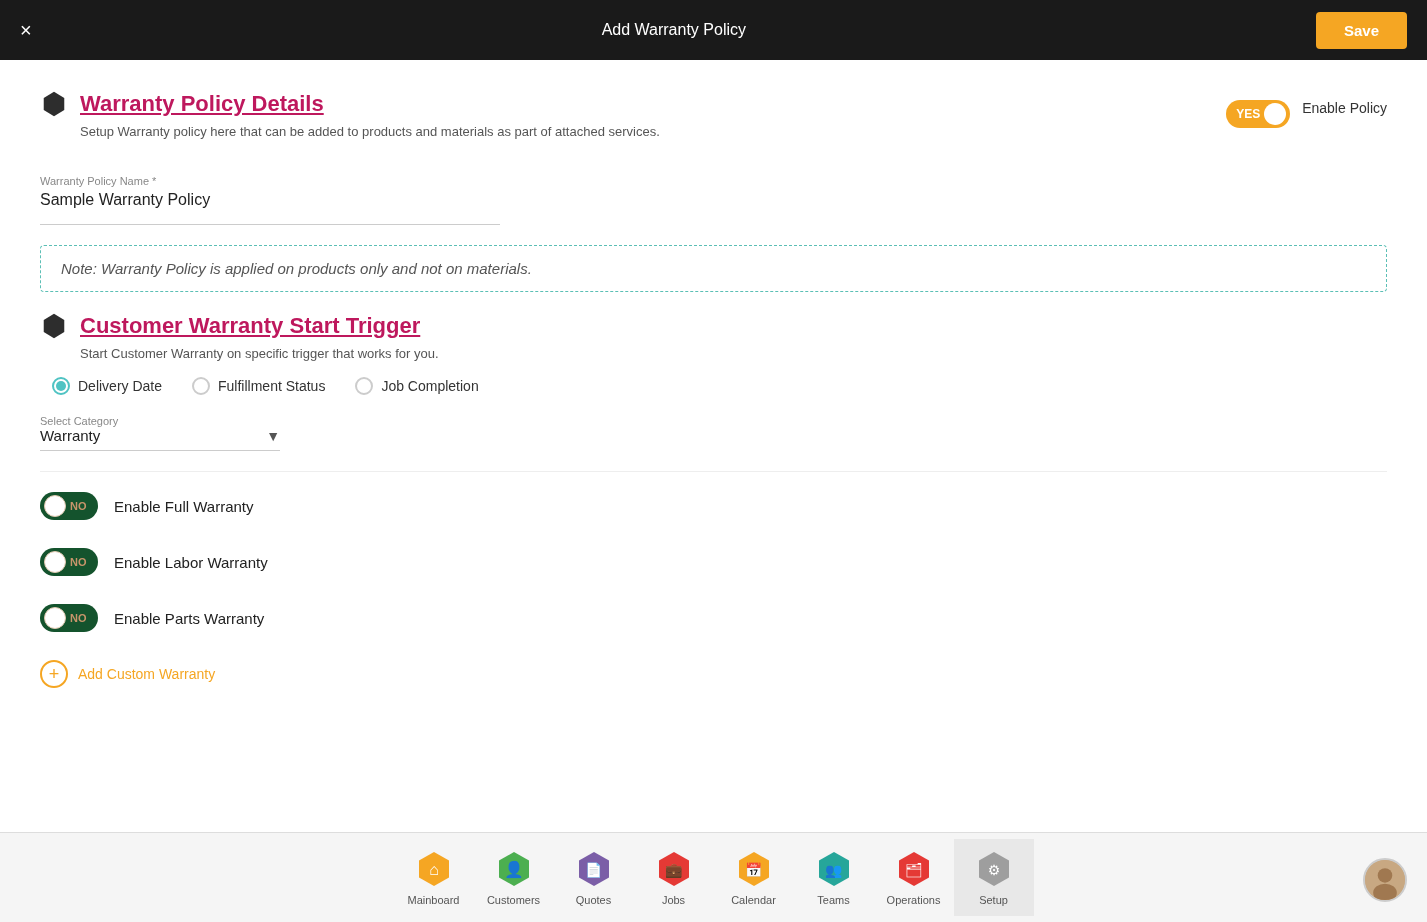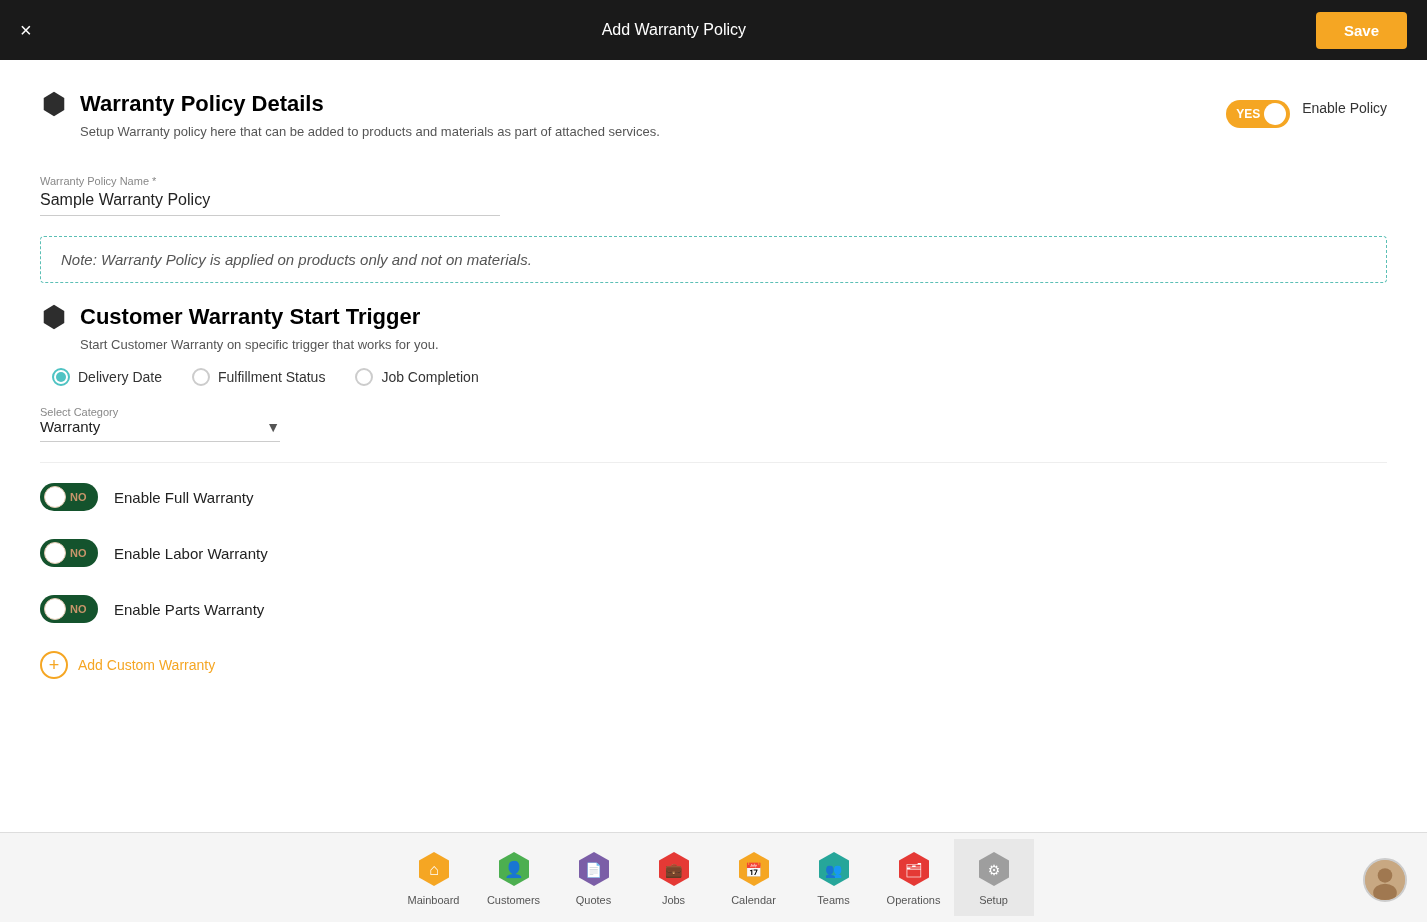--- a/index.html
+++ b/index.html
@@ -54,21 +54,22 @@
       margin-bottom: 6px;
     }
     .hex-icon {
       width: 28px;
       height: 28px;
       flex-shrink: 0;
     }
     .section-title {
       font-size: 22px;
       font-weight: 700;
-      color: #000000;
+      color: #be185d;
+      text-decoration: underline;
     }
     .section-subtitle {
       font-size: 13px;
       color: #555;
       margin-left: 40px;
       margin-bottom: 16px;
     }
     .section-top {
       position: relative;
     }
@@ -103,21 +104,21 @@
       margin-left: 0;
     }
     .field-label {
       font-size: 11px;
       color: #888;
       margin-bottom: 4px;
     }
     .field-value {
       font-size: 16px;
       color: #222;
-      padding-bottom: 6px;
+      padding-bottom: 15px;
       border-bottom: 1.5px solid #ccc;
       width: 460px;
     }
 
     
     .note-box {
       border: 1.5px dashed #5bbfb5;
       border-radius: 4px;
       padding: 14px 20px;
       margin: 20px 0;

